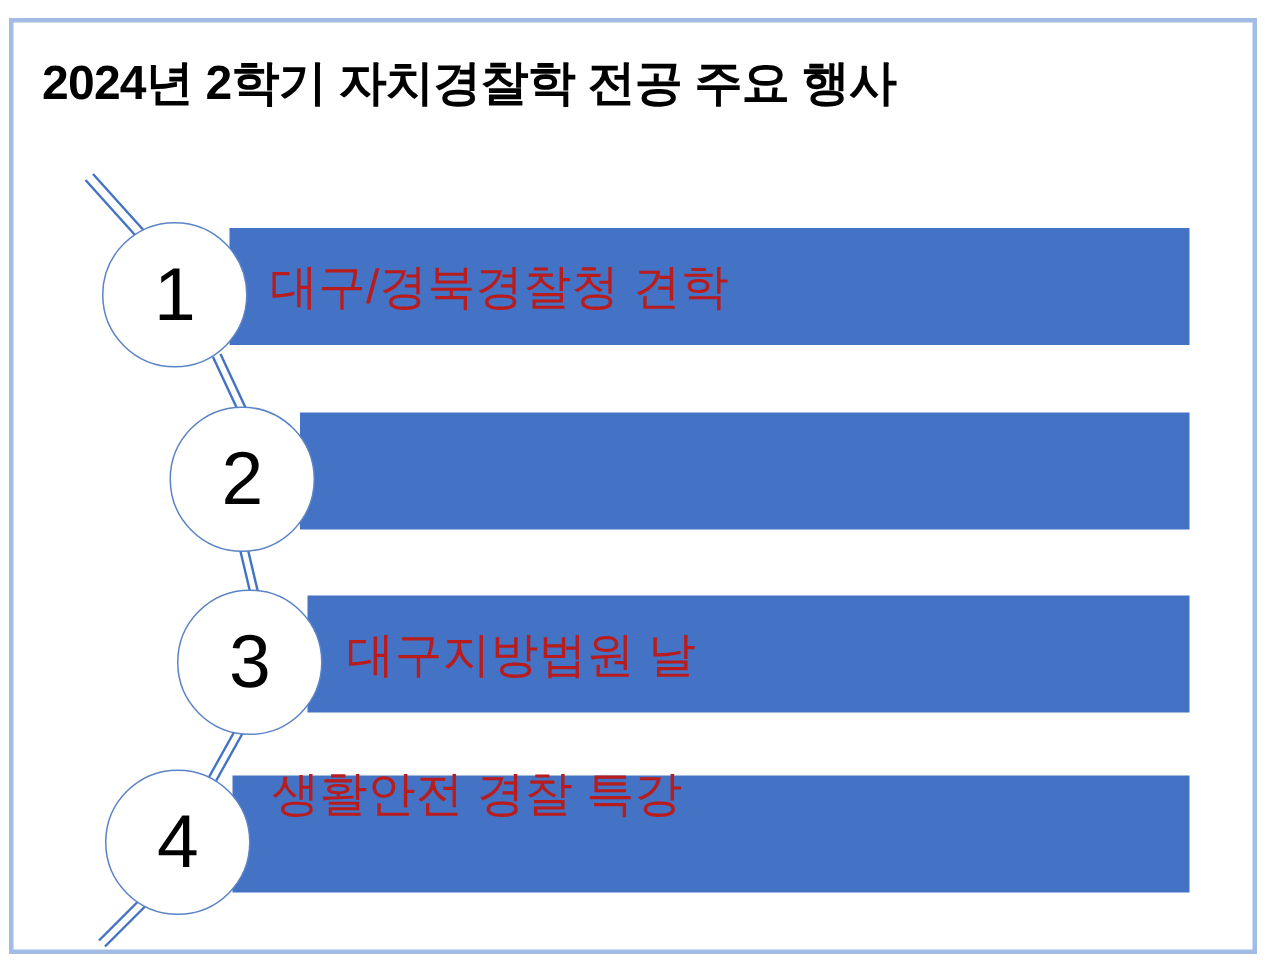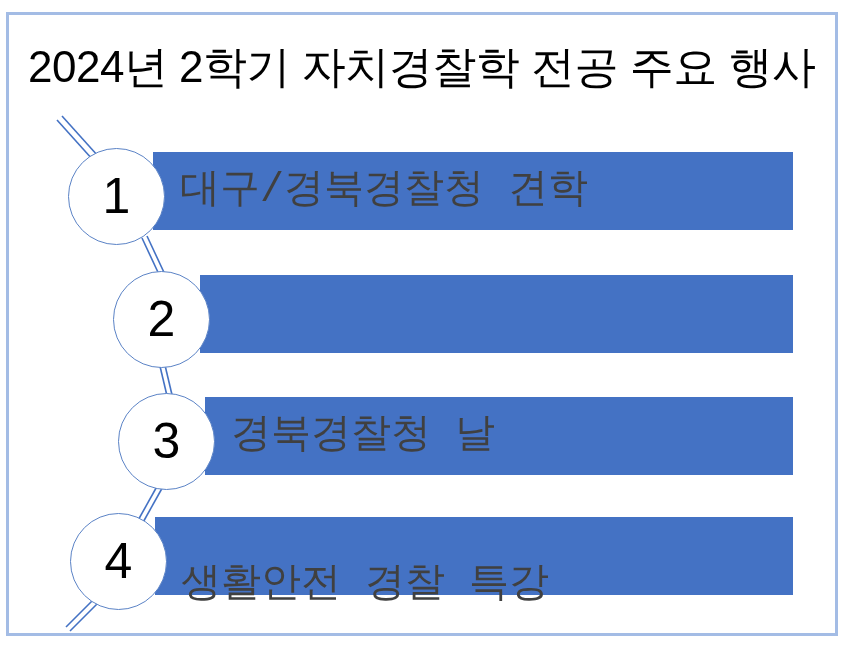--- a/index.html
+++ b/index.html
@@ -27,42 +27,43 @@
     top: 12px;
     width: 832px;
     height: 624px;
     border: 3px solid #A3BCE5;
     box-sizing: border-box;
     background: transparent;
   }
   .slide-title {
     position: absolute;
     left: 28px;
-    top: 36px;
+    top: 24px;
     width: 800px;
     height: 62px;
-    font-size: 44px;
+    font-size: 32px;
     line-height: 62px;
     color: #000000;
     letter-spacing: -0.5px;
     white-space: nowrap;
     font-family: "Liberation Sans", sans-serif;
+    font-weight: bold;
   }
   .bar {
     position: absolute;
     background: #4472C4;
     height: 78px;
   }
   .bar-label {
     position: absolute;
-    color: #404040;
-    font-size: 40px;
+    color: #b91c1c;
+    font-size: 32px;
     line-height: 78px;
     white-space: nowrap;
-    font-family: Liberation Mono, monospace;
+    font-family: Liberation Sans, sans-serif;
   }
   .node-circle {
     position: absolute;
     width: 97px;
     height: 97px;
     border-radius: 50%;
     background: #ffffff;
     border: 1.6px solid #5B83C6;
     box-sizing: border-box;
   }
@@ -115,22 +116,22 @@
   <div class="bar" style="left:153px; top:152px; width:640px;"></div>
   <div class="bar-label" style="left:180px; top:152px;">대구/경북경찰청 견학</div>
   <div class="node-circle" style="left:68px; top:148px;"></div>
   <div class="node-number" style="left:68px; top:148px;">1</div>
 
   <div class="bar" style="left:200px; top:275px; width:593px;"></div>
   <div class="node-circle" style="left:113px; top:271px;"></div>
   <div class="node-number" style="left:113px; top:271px;">2</div>
 
   <div class="bar" style="left:205px; top:397px; width:588px;"></div>
-  <div class="bar-label" style="left:231px; top:397px;">경북경찰청 날</div>
+  <div class="bar-label" style="left:231px; top:397px;">대구지방법원 날</div>
   <div class="node-circle" style="left:118px; top:393px;"></div>
   <div class="node-number" style="left:118px; top:393px;">3</div>
 
   <div class="bar" style="left:155px; top:517px; width:638px;"></div>
-  <div class="bar-label" style="left:181px; top:546px;">생활안전 경찰 특강</div>
+  <div class="bar-label" style="left:181px; top:490px;">생활안전 경찰 특강</div>
   <div class="node-circle" style="left:70px; top:513px;"></div>
   <div class="node-number" style="left:70px; top:513px;">4</div>
 
 </div>
 
 </body></html>

